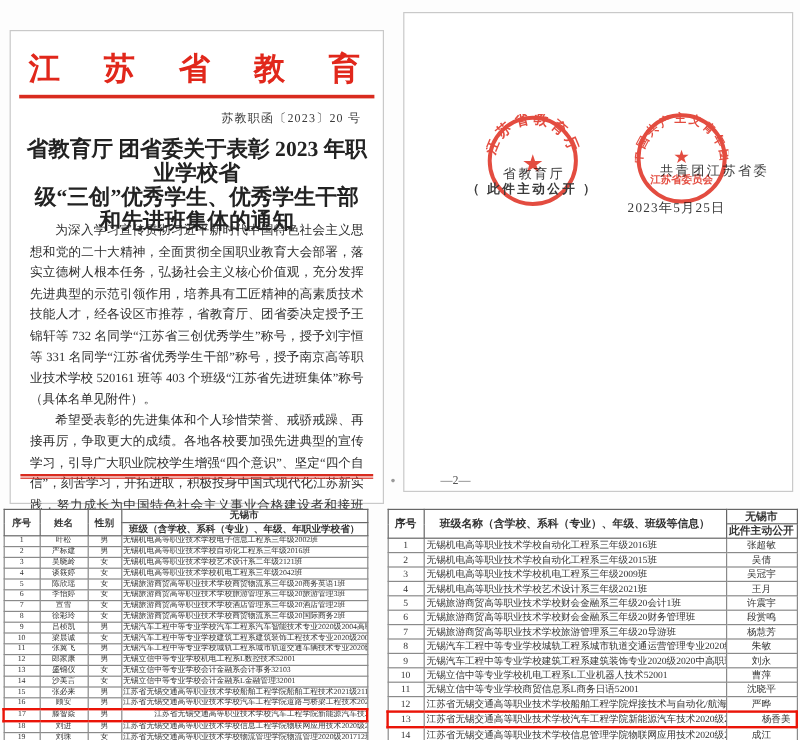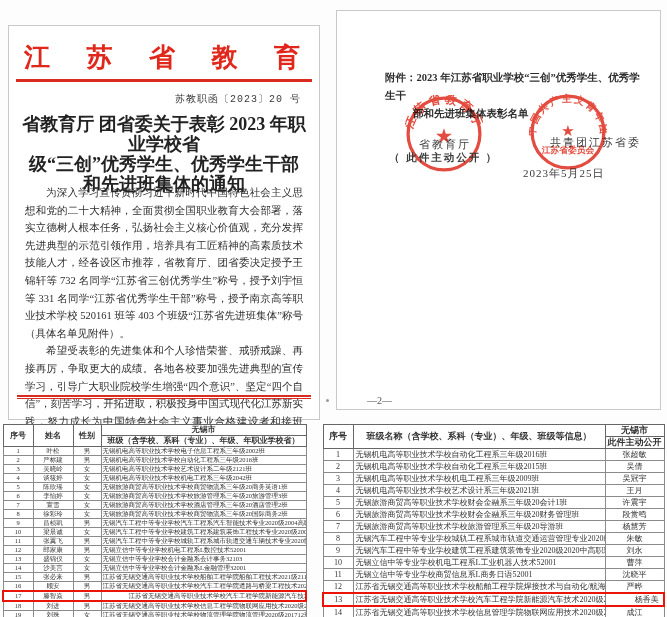--- a/index.html
+++ b/index.html
@@ -7,21 +7,21 @@
   .canvas { position:relative; width:667px; height:617px; background:#fdfdfd; overflow:hidden; }
 
   .page { position:absolute; background:#fff; border:1px solid #c9c9c9; }
   .page1 { left:8px; top:25px; width:312px; height:395px; }
   .page2 { left:336px; top:10px; width:325px; height:400px; }
 
   
   .red-head { margin-top:14px; text-align:center; color:#e1271b; font-weight:bold;
               font-size:26px; letter-spacing:15px; padding-left:15px; white-space:nowrap; }
   .red-rule { position:absolute; left:7px; right:7px; top:53px; height:3px; background:#d92b1f; }
-  .doc-no { position:absolute; top:66px; right:18px; font-size:10px; color:#3a3a3a; letter-spacing:1px;font-family:Liberation Mono, monospace; }
+  .doc-no { position:absolute; top:66px; right:18px; font-size:10px; color:#3a3a3a; letter-spacing:1px; }
   .notice-title { position:absolute; top:88px; left:10px; right:10px; text-align:center;
                   font-size:18px; font-weight:bold; color:#222; line-height:20px; white-space:pre-line; }
   .bodytext { position:absolute; top:158px; left:16px; right:16px; font-size:10.5px;
               color:#2e2e2e; line-height:17.6px; text-align:justify; }
   .bodytext p.ind { text-indent:2em; }
   .dbl-line { position:absolute; left:8px; right:8px; top:369px; height:4px;
               border-top:2px solid #d92b1f; border-bottom:1px solid #d92b1f; }
 
   
   .attach { position:absolute; top:58px; left:48px; right:20px; font-size:10.5px;
@@ -75,24 +75,20 @@
 级“三创”优秀学生、优秀学生干部
 和先进班集体的通知</div>
     <div class="bodytext">
       <p class="ind">为深入学习宣传贯彻习近平新时代中国特色社会主义思想和党的二十大精神，全面贯彻全国职业教育大会部署，落实立德树人根本任务，弘扬社会主义核心价值观，充分发挥先进典型的示范引领作用，培养具有工匠精神的高素质技术技能人才，经各设区市推荐，省教育厅、团省委决定授予王锦轩等 732 名同学“江苏省三创优秀学生”称号，授予刘宇恒等 331 名同学“江苏省优秀学生干部”称号，授予南京高等职业技术学校 520161 班等 403 个班级“江苏省先进班集体”称号（具体名单见附件）。</p>
       <p class="ind">希望受表彰的先进集体和个人珍惜荣誉、戒骄戒躁、再接再厉，争取更大的成绩。各地各校要加强先进典型的宣传学习，引导广大职业院校学生增强“四个意识”、坚定“四个自信”，刻苦学习，开拓进取，积极投身中国式现代化江苏新实践，努力成长为中国特色社会主义事业合格建设者和接班人。</p>
     </div>
     <div class="dbl-line"></div>
   </div>
 
   <div class="page page2">
-    <div class="attach">
-      <div>附件：2023 年江苏省职业学校“三创”优秀学生、优秀学生干</div>
-      <div class="l2">部和先进班集体表彰名单</div>
-    </div>
 
     <div class="signer s-left">省教育厅</div>
     <div class="signer s-right">共青团江苏省委</div>
     <div class="signer s-date">2023年5月25日</div>
 
     <svg class="seal seal1" viewBox="0 0 76 76">
       <defs>
           <path id="arcA" d="M 10,52 A 31,31 0 1 1 66,52" fill="none"></path>
         </defs>
       <circle cx="38" cy="38" r="35" fill="none" stroke="#e03325" stroke-width="3.2"></circle>

